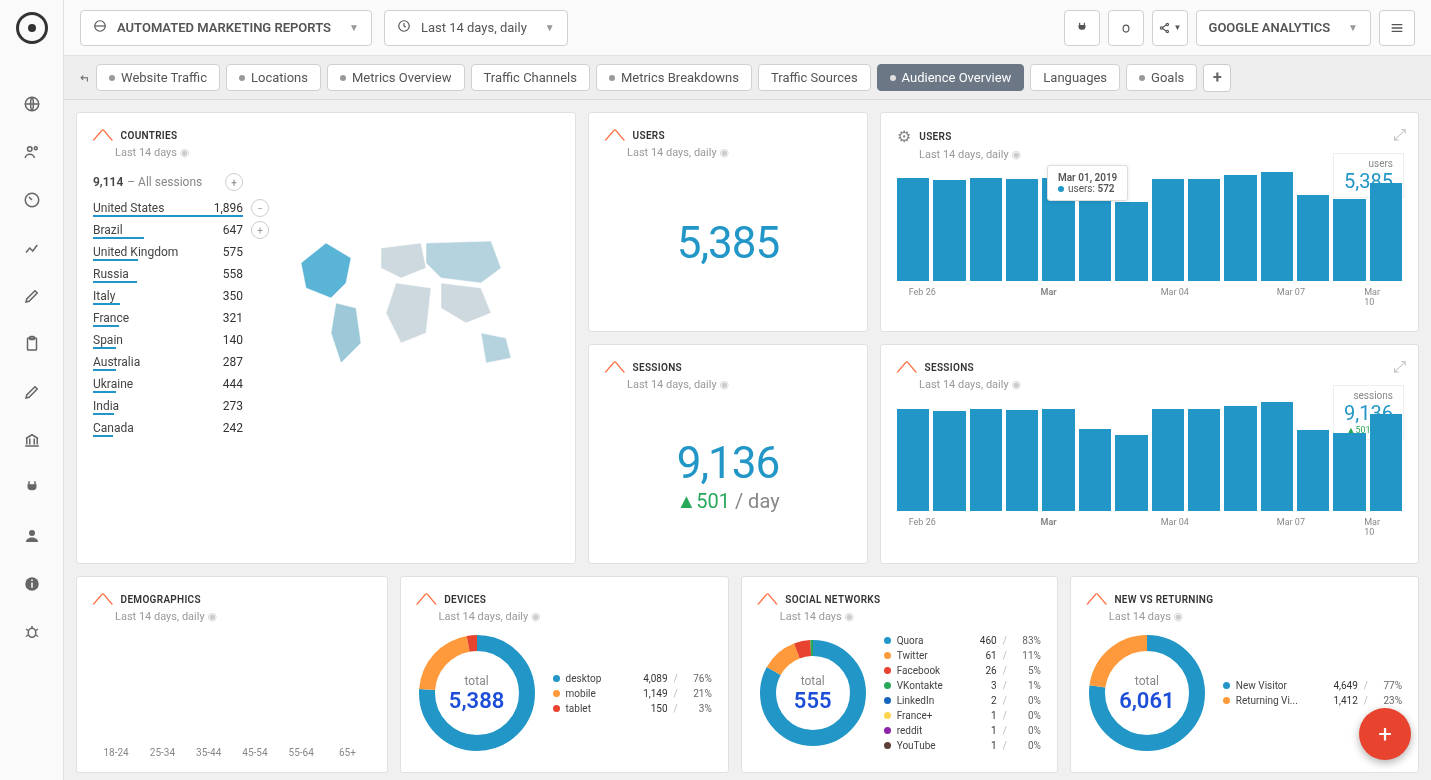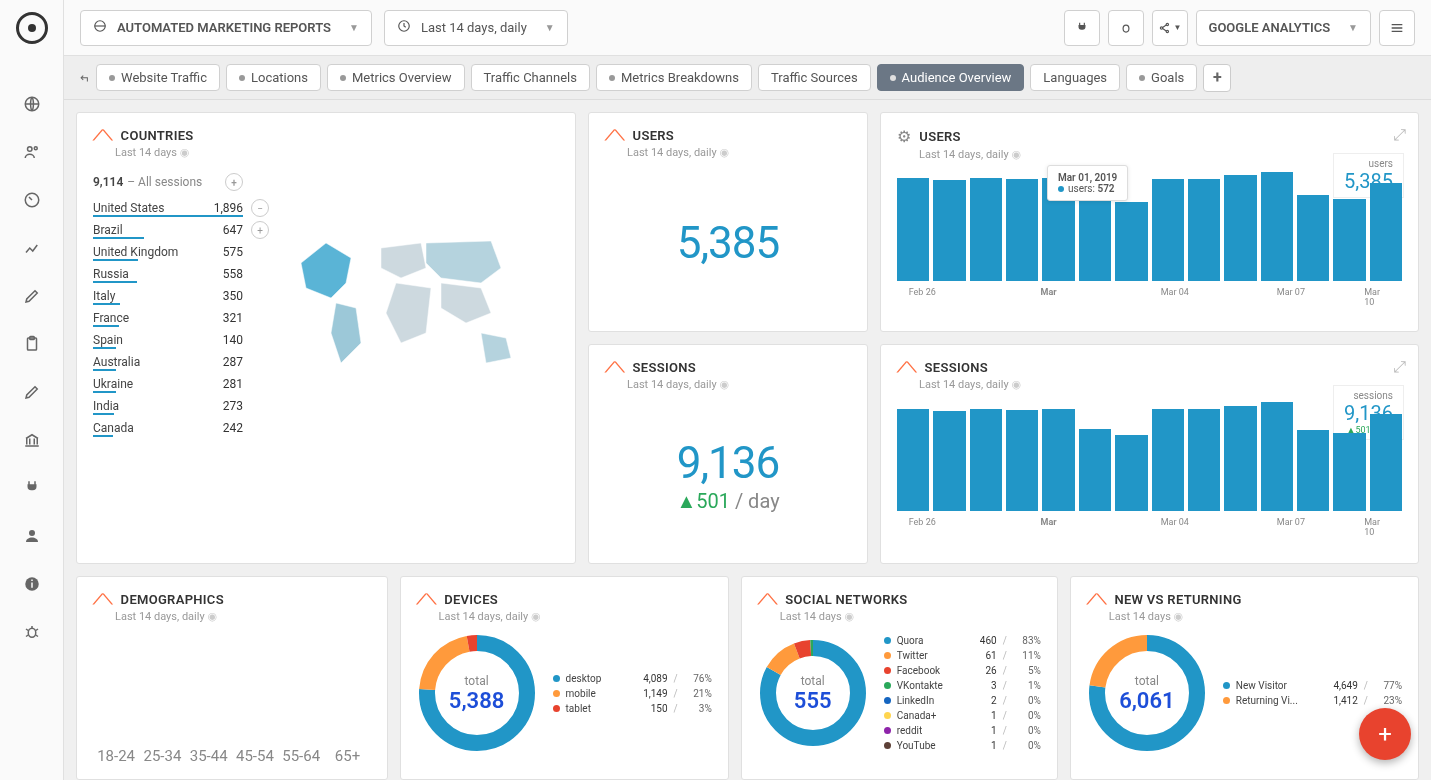--- a/index.html
+++ b/index.html
@@ -25,21 +25,21 @@
 .content { flex: 1; padding: 12px; display: grid; grid-template-columns: 500px 280px 1fr; grid-template-rows: 220px 220px 1fr; gap: 12px; overflow: hidden; }
 .card { background: #fff; border: 1px solid #e0e0e0; border-radius: 3px; padding: 14px 16px; position: relative; }
 .card-countries { grid-row: 1 / 3; grid-column: 1; }
 .card-users-big { grid-row: 1; grid-column: 2; display:flex; flex-direction:column; }
 .card-users-chart { grid-row: 1; grid-column: 3; }
 .card-sessions-big { grid-row: 2; grid-column: 2; display:flex; flex-direction:column;}
 .card-sessions-chart { grid-row: 2; grid-column: 3; }
 .row2 { grid-row: 3; grid-column: 1 / 4; display: grid; grid-template-columns: repeat(4, 1fr); gap: 12px; }
 .card-head { display: flex; align-items: center; gap: 8px; margin-bottom: 2px; }
 .spark { color: #ff7043; font-weight: bold; font-size: 14px; }
-.card-title { font-size: 13px; font-weight: 600; color: #333; letter-spacing: 0.3px; }
+.card-title { font-size: 10px; font-weight: 600; color: #333; letter-spacing: 0.3px; }
 .card-sub { font-size: 11px; color: #999; margin-left: 22px; margin-bottom: 10px; }
 .gear { color: #888; }
 .expand-ic { position: absolute; top: 12px; right: 12px; color: #bbb; cursor: pointer; }
 .country-list { font-size: 12px; color: #444; }
 .country-list .total { font-weight: 600; display: flex; align-items: center; padding: 4px 0; }
 .country-list .label-gray { font-weight: 400; color: #888; margin-left: 4px; }
 .crow { display: flex; justify-content: space-between; padding: 6px 0 2px 0; position: relative; }
 .crow .bar { position: absolute; bottom: 0; left: 0; height: 2px; background: #2196c7; }
 .crow .name { color: #444; }
 .crow .val { color: #333; }
@@ -69,21 +69,21 @@
 .legend-list .lrow { display: flex; align-items: center; gap: 6px; padding: 2px 0; }
 .legend-list .ldot { width: 7px; height: 7px; border-radius: 50%; }
 .legend-list .lname { width: 60px; }
 .legend-list .lnum { width: 36px; text-align: right; color: #333; }
 .legend-list .lsep { color: #bbb; }
 .legend-list .lpct { color: #666; width: 28px; text-align: right; }
 .demo-bars { display: flex; align-items: flex-end; gap: 8px; height: 110px; margin-top: 10px; padding: 0 4px; }
 .demo-group { flex: 1; display: flex; align-items: flex-end; justify-content: center; gap: 2px; }
 .demo-group .b1 { width: 10px; background: #2196c7; }
 .demo-group .b2 { width: 10px; background: #ff9a3c; }
-.demo-labels { display: flex; font-size: 15px; color: #888; margin-top: 4px; }
+.demo-labels { display: flex; font-size: 10px; color: #888; margin-top: 4px; }
 .demo-labels span { flex: 1; text-align: center; }
 .fab { position: fixed; bottom: 20px; right: 20px; width: 52px; height: 52px; border-radius: 50%; background: #e8432e; color: #fff; display: flex; align-items: center; justify-content: center; font-size: 24px; box-shadow: 0 3px 8px rgba(0,0,0,0.3); cursor: pointer; }
 .ret-icon { color: #666; font-size: 12px; transform: scaleX(-1) rotate(180deg); display:inline-block; }
 </style>
 </head>
 <body>
 
 <div class="app">
   <div class="sidebar">
     <div class="logo"></div>
@@ -302,21 +302,21 @@
                     <span class="val">140</span>
                     <span class="bar" style="width:15%"></span>
                   </div>
                   <div class="crow">
                     <span class="name">Australia</span>
                     <span class="val">287</span>
                     <span class="bar" style="width:15%"></span>
                   </div>
                   <div class="crow">
                     <span class="name">Ukraine</span>
-                    <span class="val">281</span>
+                    <span class="val">444</span>
                     <span class="bar" style="width:15%"></span>
                   </div>
                   <div class="crow">
                     <span class="name">India</span>
                     <span class="val">273</span>
                     <span class="bar" style="width:14%"></span>
                   </div>
                   <div class="crow">
                     <span class="name">Canada</span>
                     <span class="val">242</span>
@@ -575,21 +575,21 @@
                 </div>
                 <div class="lrow">
                   <span class="ldot" style="background:#1565c0"></span>
                   <span class="lname" style="width:58px">LinkedIn</span>
                   <span class="lnum">2</span>
                   <span class="lsep">/</span>
                   <span class="lpct">0%</span>
                 </div>
                 <div class="lrow">
                   <span class="ldot" style="background:#ffd54f"></span>
-                  <span class="lname" style="width:58px">Canada+</span>
+                  <span class="lname" style="width:58px">France+</span>
                   <span class="lnum">1</span>
                   <span class="lsep">/</span>
                   <span class="lpct">0%</span>
                 </div>
                 <div class="lrow">
                   <span class="ldot" style="background:#8e24aa"></span>
                   <span class="lname" style="width:58px">reddit</span>
                   <span class="lnum">1</span>
                   <span class="lsep">/</span>
                   <span class="lpct">0%</span>

